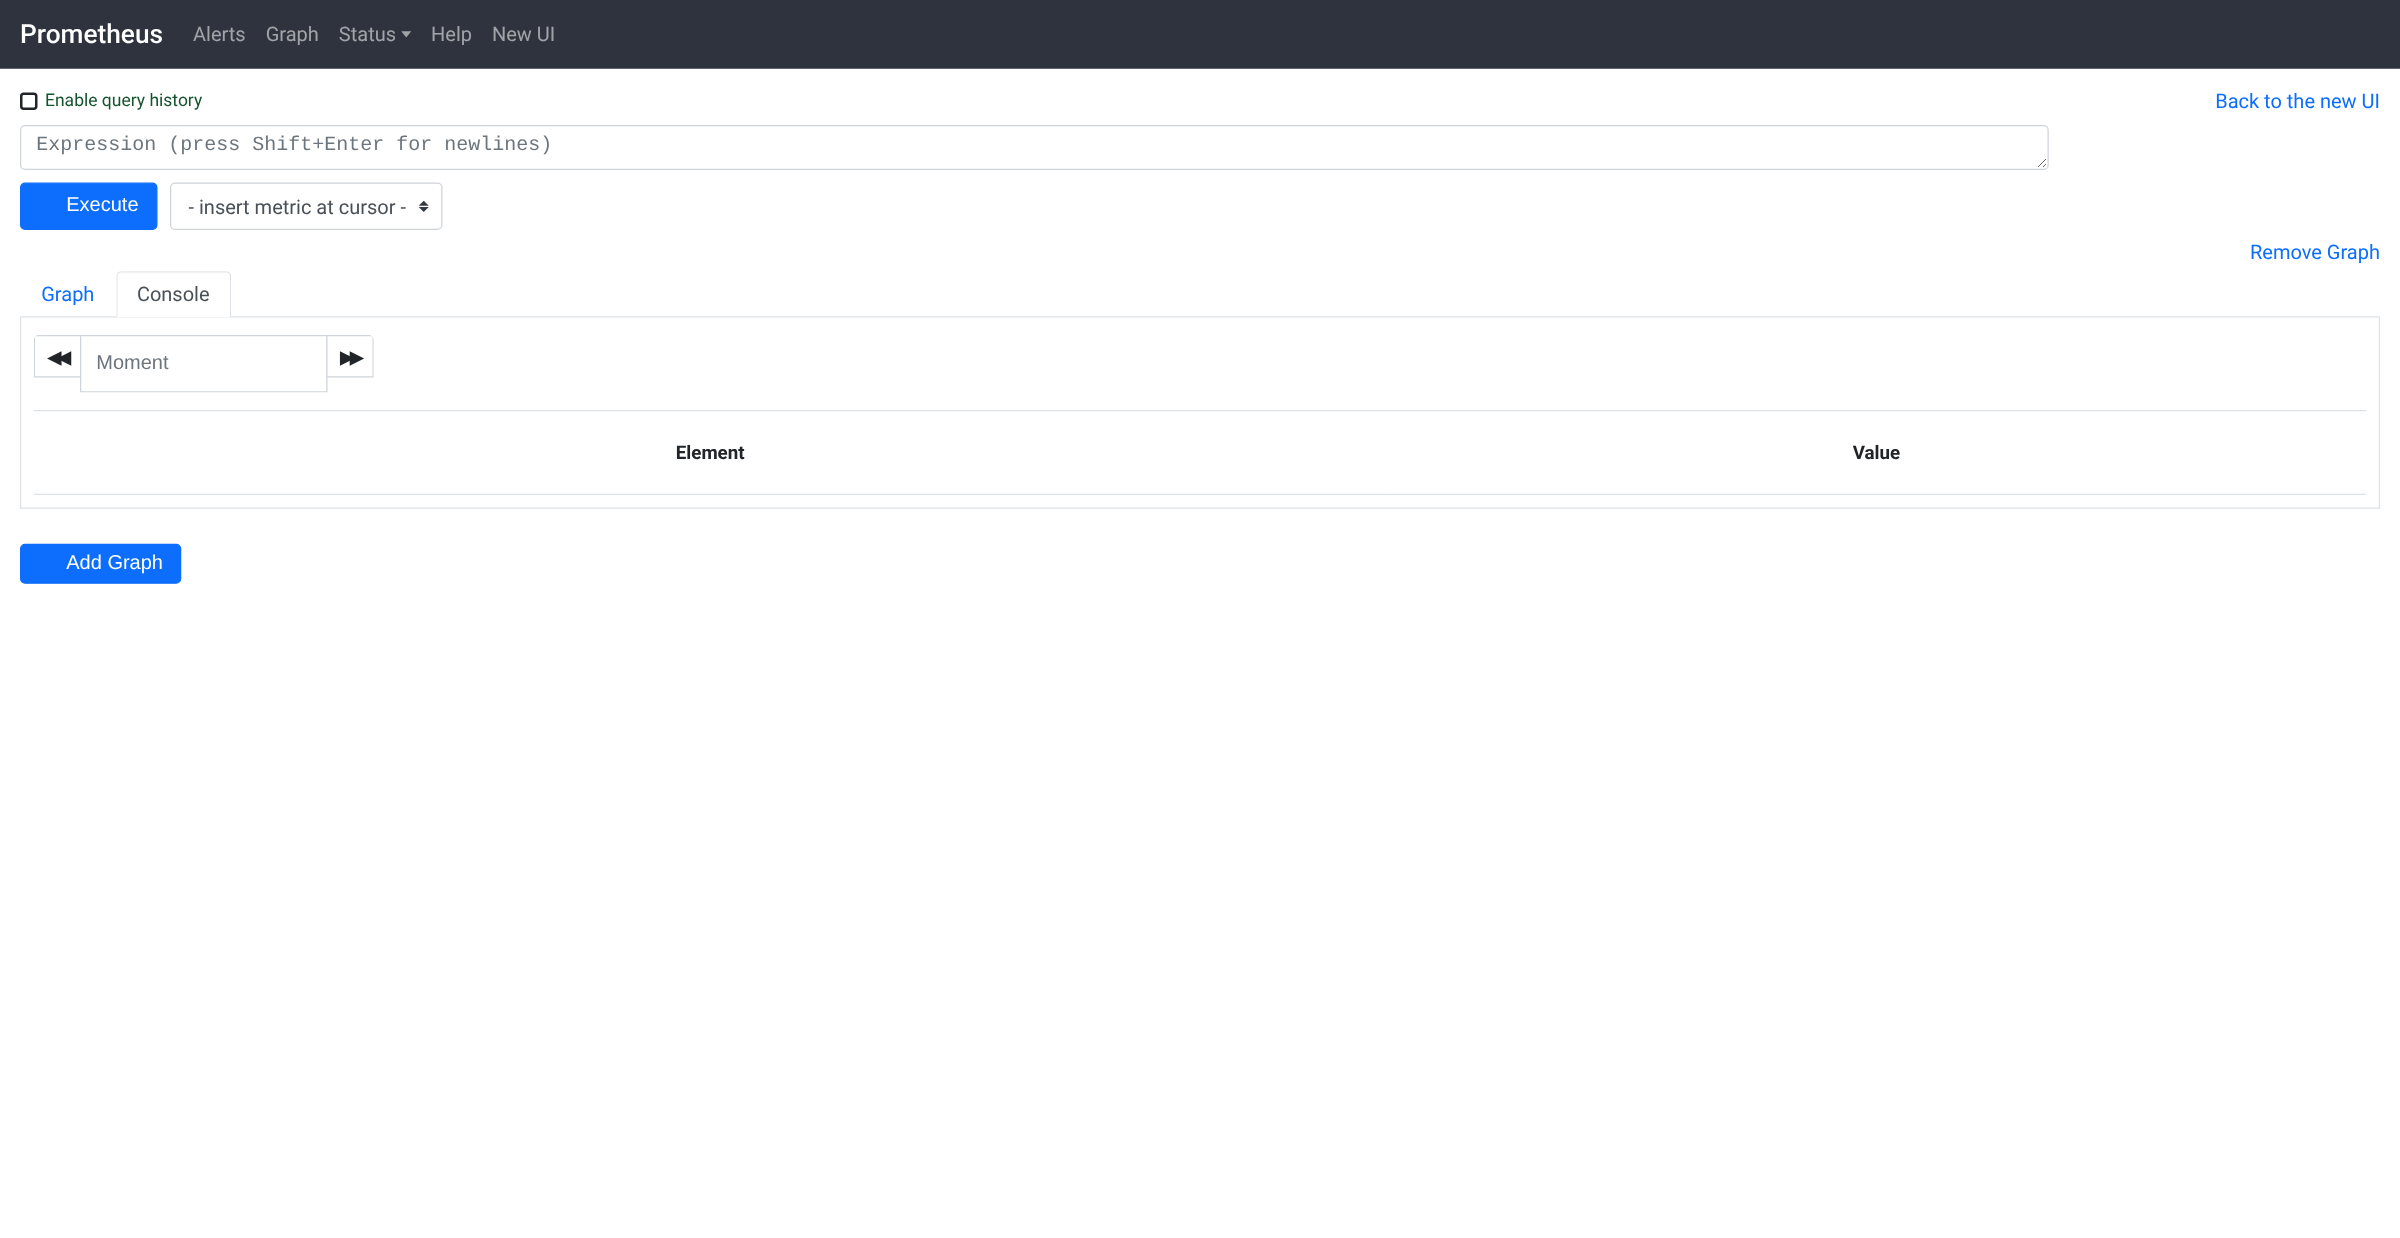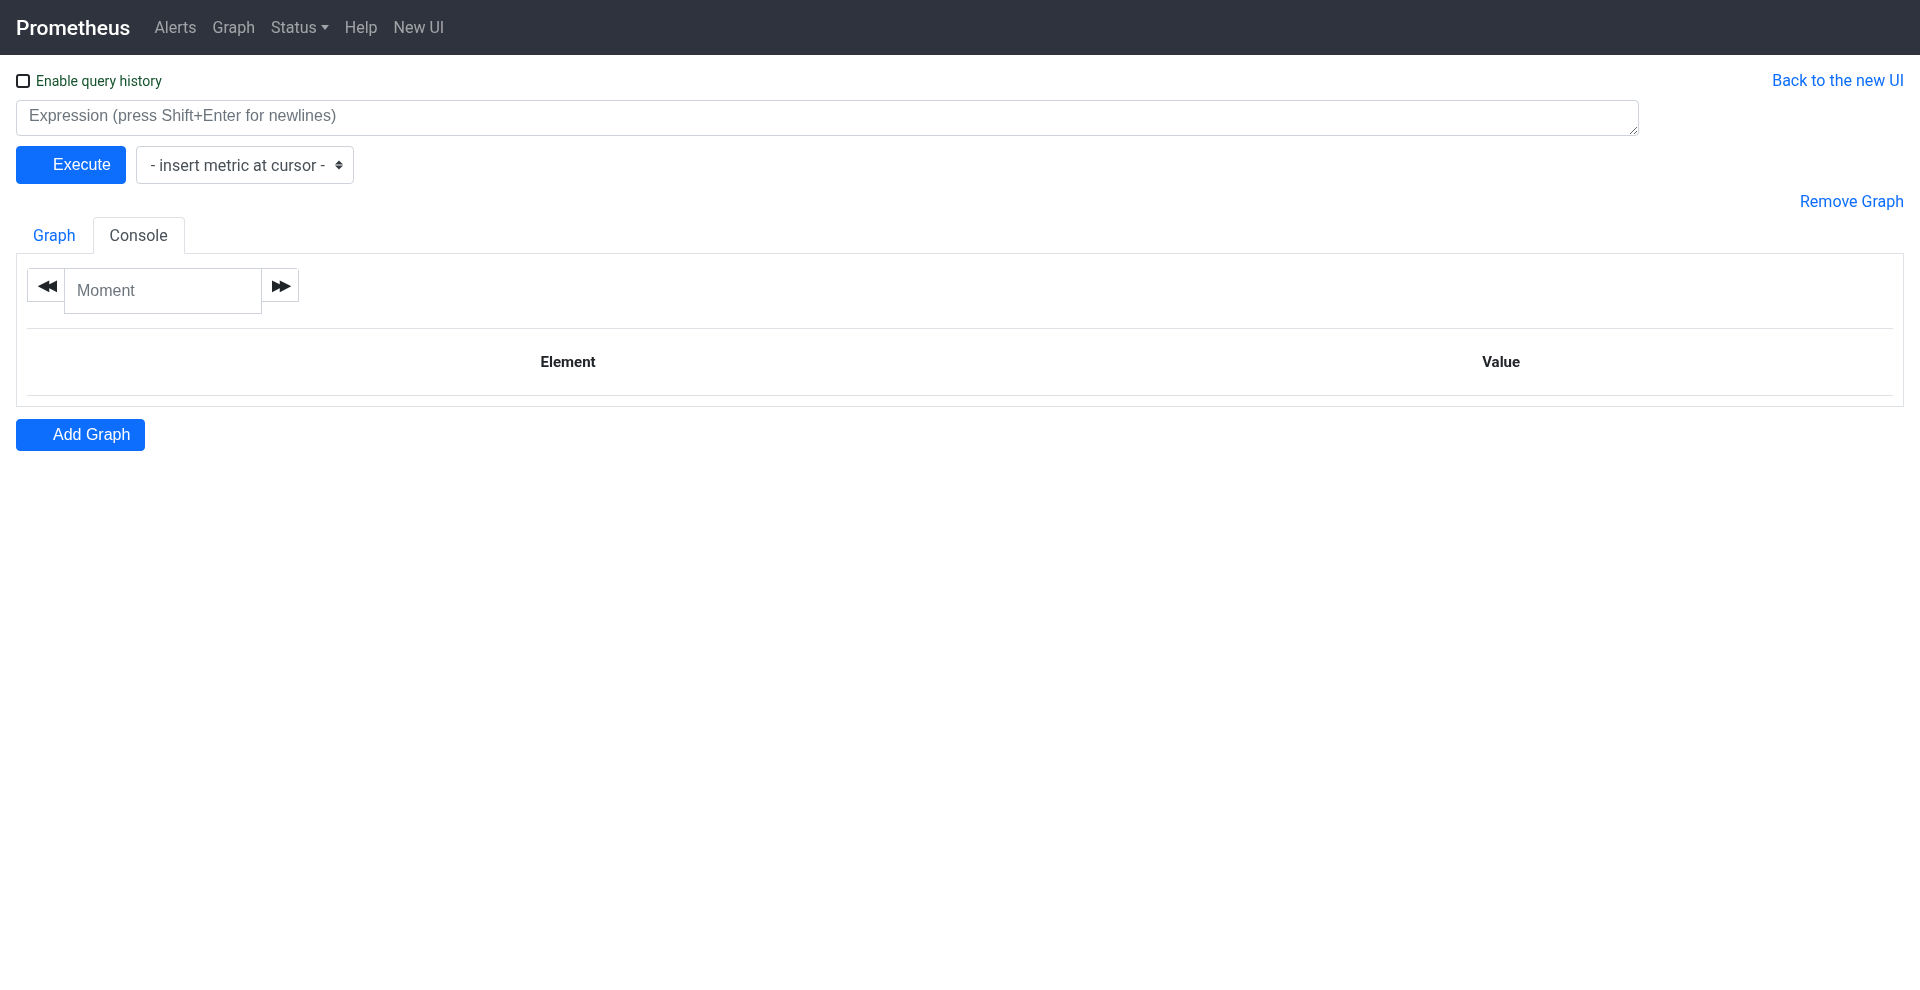--- a/index.html
+++ b/index.html
@@ -85,21 +85,21 @@
   
   .expression-area {
     width: calc(100% - 265px);
     min-height: 36px;
     height: 36px;
     padding: 6px 12px;
     font-size: 16px;
     border: 1px solid #ced4da;
     border-radius: 4px;
     resize: both;
-    font-family: Liberation Sans, sans-serif;
+    font-family: Liberation Mono, monospace;
     color: #495057;
     margin-bottom: 10px;
     display: block;
     overflow: hidden;
   }
   .expression-area::placeholder { color: #6c757d; }
   
   .controls-row {
     display: flex;
     gap: 10px;
@@ -218,21 +218,21 @@
     color: #212529;
   }
   .result-table th.value-col { width: 42%; }
   .no-data {
     font-style: italic;
     color: #212529;
     font-size: 14px;
     padding: 10px 4px 4px 4px;
   }
   
-  .add-graph-row { margin-top: 12px; text-decoration: underline; }
+  .add-graph-row { margin-top: 28px; text-decoration: underline; }
 </style>
 </head>
 <body>
 
 <div class="navbar">
   <div class="navbar-brand">Prometheus</div>
   <ul class="navbar-nav">
     <li><a>Alerts</a></li>
     <li><a>Graph</a></li>
     <li>

